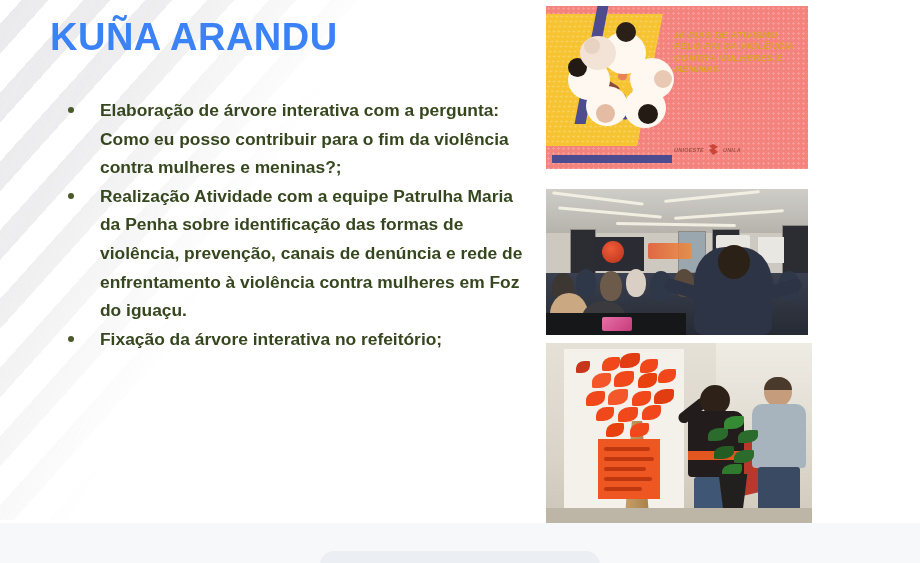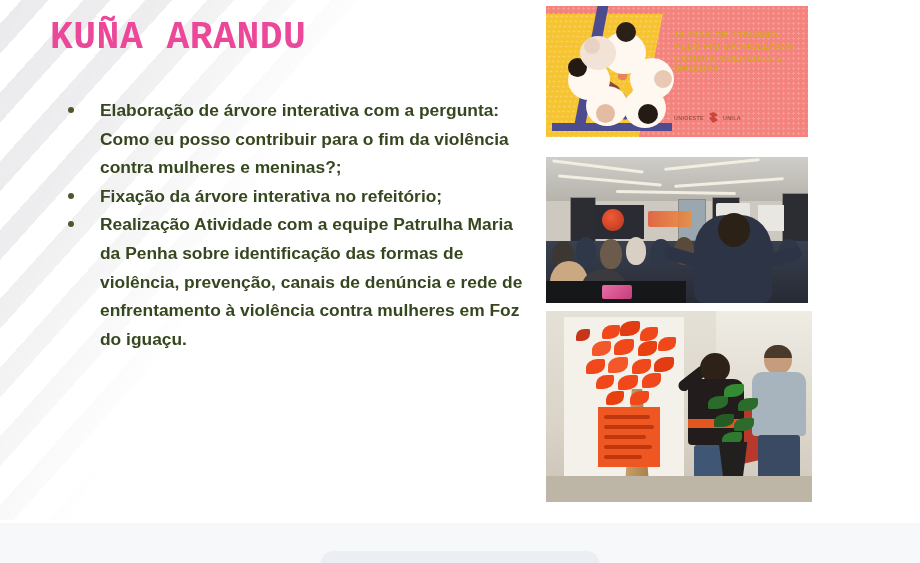--- a/index.html
+++ b/index.html
@@ -22,22 +22,22 @@
       rgba(231,231,233,0.85) 46px
     );
     -webkit-mask-image:linear-gradient(120deg, rgba(0,0,0,1) 0%, rgba(0,0,0,.85) 22%, rgba(0,0,0,0) 52%);
     mask-image:linear-gradient(120deg, rgba(0,0,0,1) 0%, rgba(0,0,0,.85) 22%, rgba(0,0,0,0) 52%);
     pointer-events:none;
   }
   
   #title{
     position:absolute;left:50px;top:16px;
     font-size:38px;font-weight:bold;letter-spacing:.5px;
-    color:#ec4899;
-    font-family:Liberation Mono, monospace;
+    color:#3b82f6;
+    font-family:Liberation Sans, sans-serif;
     white-space:nowrap;
   }
   
   #bullets{
     position:absolute;left:58px;top:96px;width:470px;
     margin:0;padding:0;list-style:none;
   }
   #bullets li{
     position:relative;
     padding-left:42px;
@@ -51,21 +51,21 @@
   #bullets li .dot{
     position:absolute;left:10px;top:11px;
     width:6px;height:6px;border-radius:50%;
     background:#4A5A2B;
   }
   
   .imgcol{position:absolute;left:546px;top:6px;width:266px;}
   .photo{position:relative;overflow:hidden;background:#ddd;display:block;}
 
   
-  #poster{width:262px;height:131px;margin-bottom:20px;background:#F4837E;}
+  #poster{width:262px;height:163px;margin-bottom:20px;background:#F4837E;font-style:italic;}
   #poster .pk-dots{
     position:absolute;inset:0;
     background-image:radial-gradient(rgba(255,255,255,.20) 1px, transparent 1.2px);
     background-size:5px 5px;
   }
   #poster .ylw{
     position:absolute;left:-14px;top:8px;width:118px;height:132px;
     background:#F6C331;transform:skewX(-11deg);
   }
   #poster .ylw:after{
@@ -186,25 +186,25 @@
 
   <div id="title">KUÑA ARANDU</div>
 
   <ul id="bullets">
     <li>
       <span class="dot"></span>
       <span>Elaboração de árvore interativa com a pergunta: Como eu posso contribuir para o fim da violência contra mulheres e meninas?;</span>
     </li>
     <li>
       <span class="dot"></span>
-      <span>Fixação da árvore interativa no refeitório;</span>
+      <span>Realização Atividade com a equipe Patrulha Maria da Penha sobre identificação das formas de violência, prevenção, canais de denúncia e rede de enfrentamento à violência contra mulheres em Foz do iguaçu.</span>
     </li>
     <li>
       <span class="dot"></span>
-      <span>Realização Atividade com a equipe Patrulha Maria da Penha sobre identificação das formas de violência, prevenção, canais de denúncia e rede de enfrentamento à violência contra mulheres em Foz do iguaçu.</span>
+      <span>Fixação da árvore interativa no refeitório;</span>
     </li>
   </ul>
 
   <div class="imgcol">
 
     <div class="photo" id="poster">
       <div class="pk-dots"></div>
       <div class="ylw"></div>
       <div class="bluebar"></div>
       <div class="bluebar2"></div>

